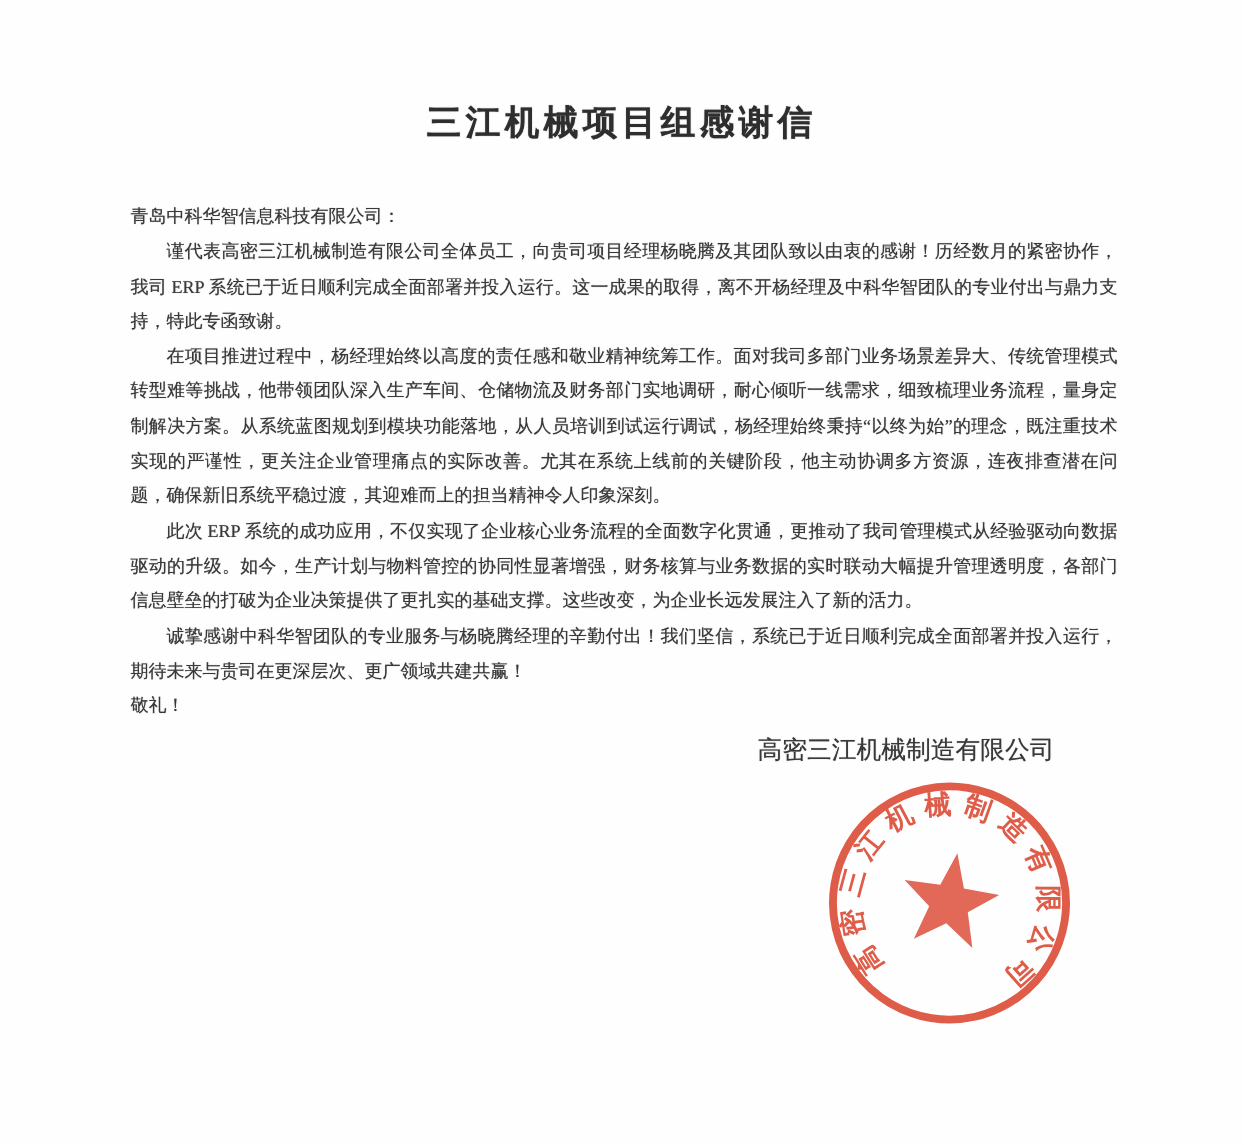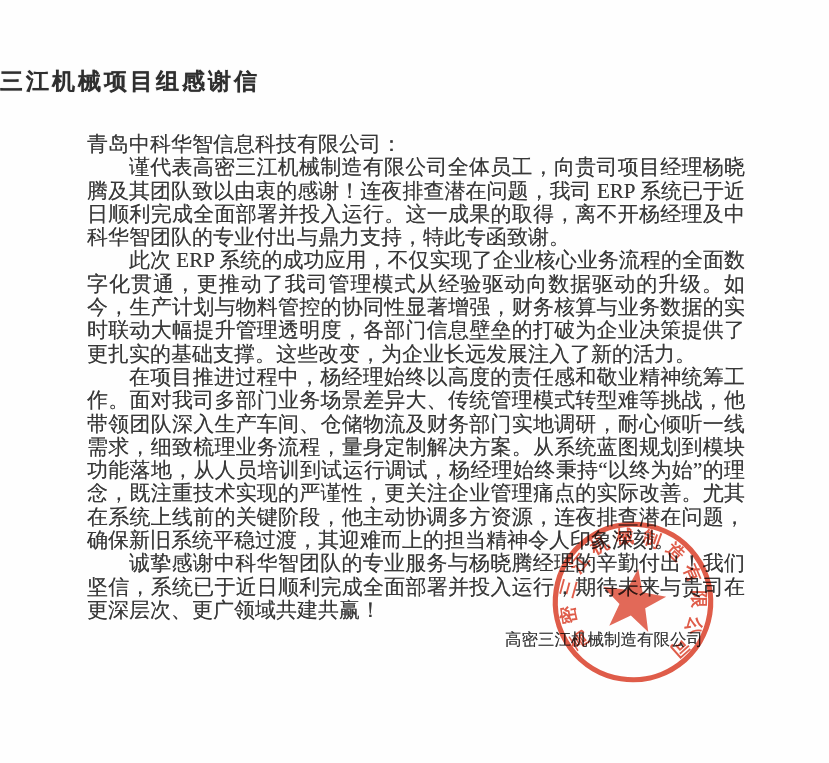--- a/index.html
+++ b/index.html
@@ -11,29 +11,30 @@
     overflow: hidden;
   }
   .page {
     position: absolute;
     inset: 0;
     background: #fefefe;
     color: var(--ink-color, #333);
   }
   .doc-title {
     margin-top: 66px;
+    text-align: center;
     font-size: 23px;
     font-weight: 700;
     letter-spacing: 3px;
     color: #2e2e2e;
     text-shadow: 0 0 0.7px rgba(70,70,70,.75);
   }
   .letter-body {
     margin: 36px 84px 0 87px;
-    font-size: 21px;
+    font-size: 12px;
     line-height: 23.3px;
     text-align: justify;
     color: #383838;
     text-shadow: 0 0 0.6px rgba(80,80,80,.7);
   }
   .letter-body p { margin: 0; }
   .indent { text-indent: 2em; }
   .signature-block {
     margin-top: 7px;
     margin-right: 126px;
@@ -72,24 +73,25 @@
 </style>
 </head>
 <body>
 
 <div class="page">
 
   <h1 class="doc-title">三江机械项目组感谢信</h1>
 
   <div class="letter-body">
     <p>青岛中科华智信息科技有限公司：</p>
-    <p class="indent">谨代表高密三江机械制造有限公司全体员工，向贵司项目经理杨晓腾及其团队致以由衷的感谢！连夜排查潜在问题，我司 ERP 系统已于近日顺利完成全面部署并投入运行。这一成果的取得，离不开杨经理及中科华智团队的专业付出与鼎力支持，特此专函致谢。</p>
+    <p class="indent">谨代表高密三江机械制造有限公司全体员工，向贵司项目经理杨晓腾及其团队致以由衷的感谢！历经数月的紧密协作，我司 ERP 系统已于近日顺利完成全面部署并投入运行。这一成果的取得，离不开杨经理及中科华智团队的专业付出与鼎力支持，特此专函致谢。</p>
+    <p class="indent">在项目推进过程中，杨经理始终以高度的责任感和敬业精神统筹工作。面对我司多部门业务场景差异大、传统管理模式转型难等挑战，他带领团队深入生产车间、仓储物流及财务部门实地调研，耐心倾听一线需求，细致梳理业务流程，量身定制解决方案。从系统蓝图规划到模块功能落地，从人员培训到试运行调试，杨经理始终秉持“以终为始”的理念，既注重技术实现的严谨性，更关注企业管理痛点的实际改善。尤其在系统上线前的关键阶段，他主动协调多方资源，连夜排查潜在问题，确保新旧系统平稳过渡，其迎难而上的担当精神令人印象深刻。</p>
     <p class="indent">此次 ERP 系统的成功应用，不仅实现了企业核心业务流程的全面数字化贯通，更推动了我司管理模式从经验驱动向数据驱动的升级。如今，生产计划与物料管控的协同性显著增强，财务核算与业务数据的实时联动大幅提升管理透明度，各部门信息壁垒的打破为企业决策提供了更扎实的基础支撑。这些改变，为企业长远发展注入了新的活力。</p>
-    <p class="indent">在项目推进过程中，杨经理始终以高度的责任感和敬业精神统筹工作。面对我司多部门业务场景差异大、传统管理模式转型难等挑战，他带领团队深入生产车间、仓储物流及财务部门实地调研，耐心倾听一线需求，细致梳理业务流程，量身定制解决方案。从系统蓝图规划到模块功能落地，从人员培训到试运行调试，杨经理始终秉持“以终为始”的理念，既注重技术实现的严谨性，更关注企业管理痛点的实际改善。尤其在系统上线前的关键阶段，他主动协调多方资源，连夜排查潜在问题，确保新旧系统平稳过渡，其迎难而上的担当精神令人印象深刻。</p>
     <p class="indent">诚挚感谢中科华智团队的专业服务与杨晓腾经理的辛勤付出！我们坚信，系统已于近日顺利完成全面部署并投入运行，期待未来与贵司在更深层次、更广领域共建共赢！</p>
+    <p>敬礼！</p>
   </div>
 
   <div class="signature-block">
     <div class="signature-inner">
       <div>高密三江机械制造有限公司</div>
     </div>
   </div>
 
   <div class="seal">
     <svg viewBox="0 0 160 160" xmlns="http://www.w3.org/2000/svg">

